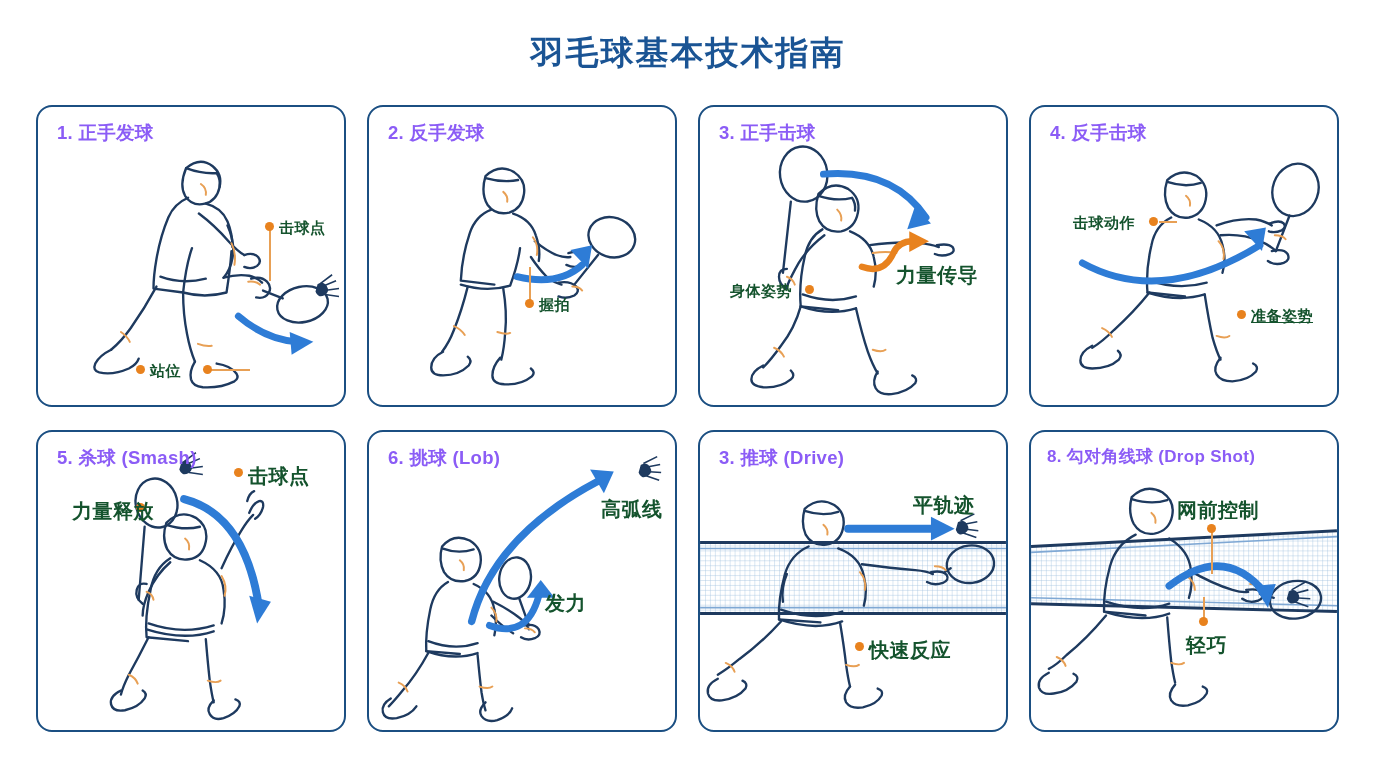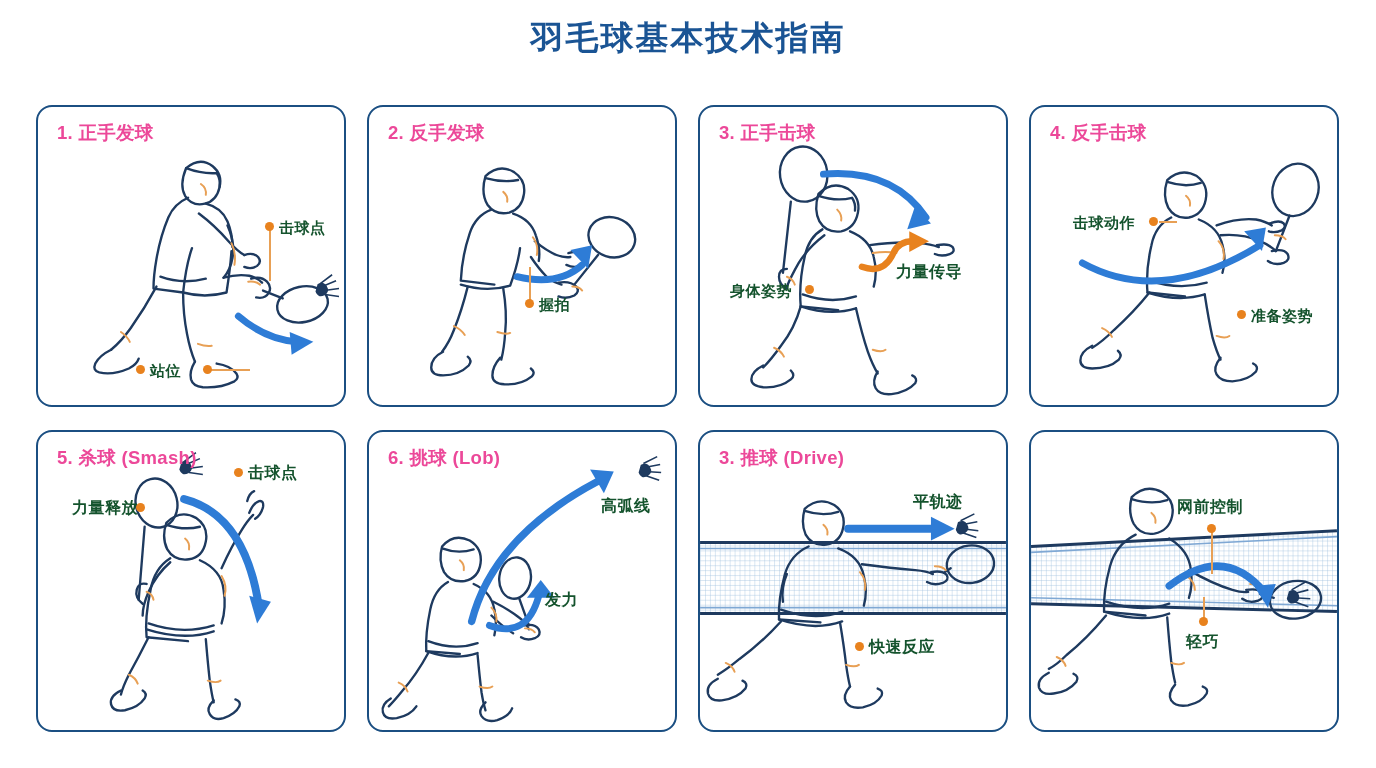--- a/index.html
+++ b/index.html
@@ -15,21 +15,21 @@
     position: relative;
   }
 
   .page-title {
     text-align: center;
     font-size: 33px;
     font-weight: bold;
     color: #1A5494;
     letter-spacing: 2px;
     margin: 0;
-    padding-top: 16px;
+    padding-top: 31px;
     height: 48px;
     line-height: 44px;
     box-sizing: border-box;
   }
 
   .grid {
     position: absolute;
     left: 36px;
     top: 105px;
     width: 1304px;
@@ -48,21 +48,21 @@
     overflow: hidden;
     box-sizing: border-box;
   }
 
   .panel-title {
     position: absolute;
     left: 19px;
     top: 13px;
     font-size: 18.5px;
     font-weight: bold;
-    color: #ec4899;
+    color: #8b5cf6;
     letter-spacing: 0.3px;
     white-space: nowrap;
     z-index: 6;
     text-align: center;
   }
   .panel-title.small {
     font-size: 17px;
     left: 16px;
   }
 
@@ -77,21 +77,21 @@
   
   .lbl {
     position: absolute;
     font-size: 15px;
     font-weight: bold;
     color: #14532d;
     white-space: nowrap;
     z-index: 7;
     letter-spacing: 0.5px;
   }
-  .lbl.big { font-size: 16px; }
+  .lbl.big { font-size: 20px; }
 
   .dot {
     position: absolute;
     width: 9px;
     height: 9px;
     border-radius: 50%;
     background: #E8821E;
     z-index: 7;
   }
   .leader {
@@ -292,21 +292,21 @@
 
       <g>
         <path d="M52 158 q80 44 180 -18" fill="none" stroke="#2E7CD6" stroke-width="7" stroke-linecap="round"></path>
         <path d="M216 126 l22 -4 l-4 24 z" fill="#2E7CD6"></path>
       </g>
     </svg>
     <div class="leader" style="left:128px; top:114px; width:18px; height:1.6px;"></div>
     <div class="dot" style="left:118px; top:110px;"></div>
     <div class="lbl" style="left:42px; top:107px;text-align:right;">击球动作</div>
     <div class="dot" style="left:206px; top:203px;"></div>
-    <div class="lbl" style="left:220px; top:200px;">准备姿势</div>
+    <div class="lbl" style="left:220px; top:200px;text-decoration:underline;">准备姿势</div>
   </div>
 
   <div class="panel">
     <div class="panel-title">5. 杀球 (Smash)</div>
     <svg class="art" viewBox="0 0 310 302">
       <g fill="none" stroke="#1E3A5F" stroke-width="2.4" stroke-linecap="round" stroke-linejoin="round">
 
         <path d="M130 92 q14 -14 30 -5 q13 9 10 24 q-3 16 -17 18 q-15 2 -22 -10 q-6 -12 -1 -27z"></path>
         <path d="M130 94 q18 6 34 2"></path>
 
@@ -460,20 +460,21 @@
         <path d="M150 98 L238 98" fill="none" stroke="#2E7CD6" stroke-width="8" stroke-linecap="round"></path>
         <path d="M234 86 l24 12 l-24 12 z" fill="#2E7CD6"></path>
       </g>
     </svg>
     <div class="lbl big" style="left:213px; top:60px;">平轨迹</div>
     <div class="dot" style="left:155px; top:210px;"></div>
     <div class="lbl big" style="left:169px; top:205px;">快速反应</div>
   </div>
 
   <div class="panel">
+    <div class="panel-title small">8. 勾对角线球 (Drop Shot)</div>
     <svg class="art" viewBox="0 0 310 302">
       <defs>
         <pattern id="netgrid8" width="5" height="5" patternUnits="userSpaceOnUse">
           <path d="M0 0 L5 0 M0 0 L0 5" stroke="#9FC0E0" stroke-width="0.8" fill="none"></path>
         </pattern>
       </defs>
 
       <g>
         <polygon points="0,116 310,100 310,182 0,174" fill="url(#netgrid8)"></polygon>
         <path d="M0 116 L310 100" stroke="#1E3A5F" stroke-width="3"></path>

